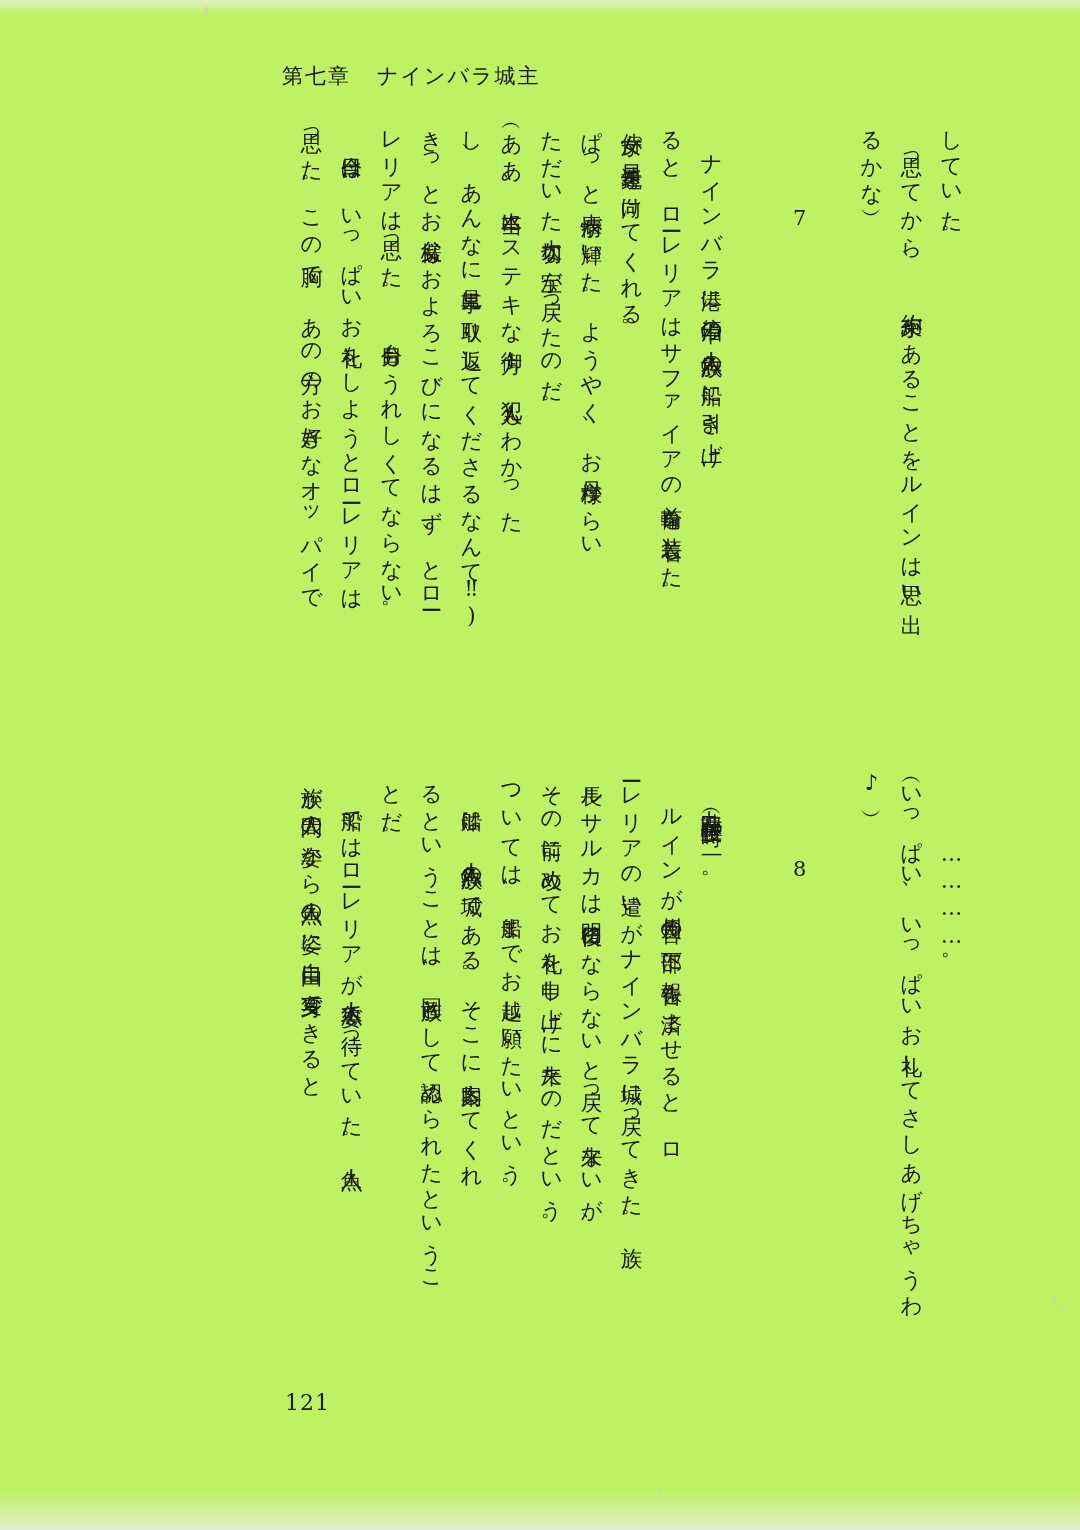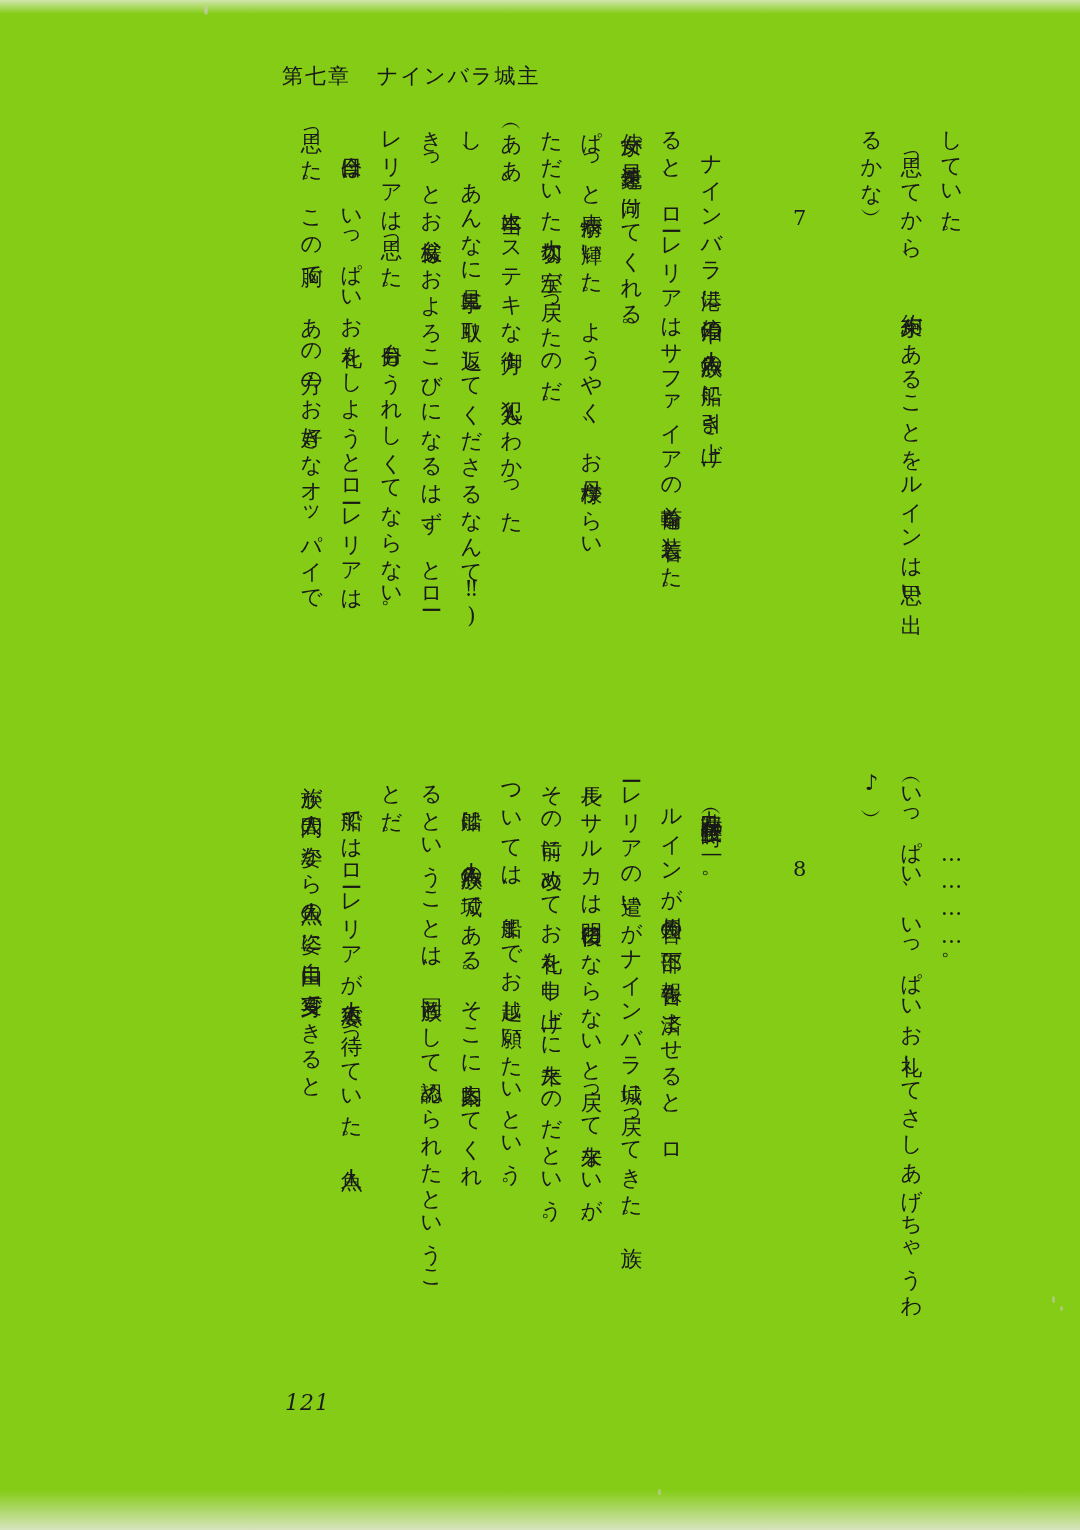--- a/index.html
+++ b/index.html
@@ -11,21 +11,21 @@
     width: 1080px;
     height: 1530px;
     position: relative;
     font-family: "DejaVu Serif", "Liberation Serif", serif;
     color: #1a1a1a;
     overflow: hidden;
   }
   .page {
     position: absolute;
     inset: 0;
-    background: #84cc16;
+    background: #bef264;
   }
   
   .scan-edge-top {
     position: absolute;
     top: 0; left: 0; right: 0;
     height: 14px;
     background: linear-gradient(to bottom, #f2f1ef, rgba(255,255,255,0));
     opacity: .7;
   }
   .scan-edge-bottom {
@@ -59,21 +59,20 @@
     font-size: 21px;
     color: #1b1b1b;
   }
   #sec7 { top: 206px; left: 793px; }
   #sec8 { top: 857px; left: 793px; }
 
   .folio {
     position: absolute;
     left: 285px;
     top: 1390px;
-    font-style: italic;
     font-size: 22px;
     color: #1b1b1b;
     letter-spacing: 1px;
   }
 
   
   .vline {
     position: absolute;
     writing-mode: vertical-rl;
     text-orientation: upright;

